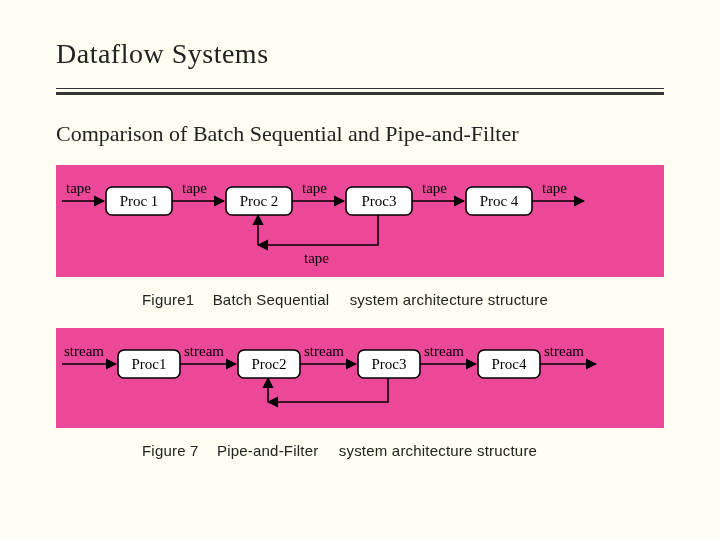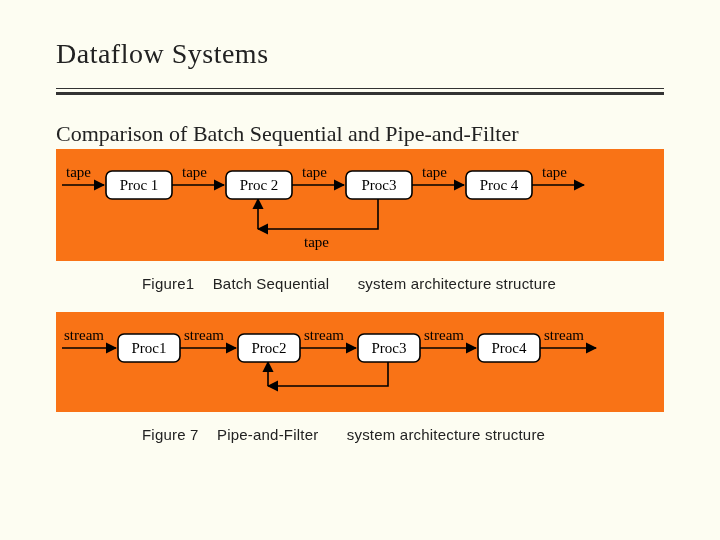--- a/index.html
+++ b/index.html
@@ -22,36 +22,36 @@
     border-top: 1px solid #333;
     margin-bottom: 3px;
   }
   .title-rule.thick {
     border-top: 3px solid #333;
     margin-bottom: 26px;
   }
   .subhead {
     font-size: 22px;
     font-weight: 400;
-    margin-bottom: 2px;
+    margin-bottom: 18px;
   }
   .diagram-wrap {
-    background: #f97316;
+    background: #ec4899;
     padding: 8px 4px 8px 4px;
     margin-bottom: 10px;
   }
   svg { display: block; }
   .caption {
     font-family: Verdana, Geneva, sans-serif;
     font-size: 15px;
     margin: 14px 0 20px 86px;
     letter-spacing: 0.2px;
   }
   .caption .figno { margin-right: 14px; }
-  .caption .type { margin-right: 24px; }
+  .caption .type { margin-right: 16px; }
   .proc-box {
     fill: #fff;
     stroke: #000;
     stroke-width: 1.6;
     rx: 6; ry: 6;
   }
   .edge-lbl {
     font-family: 'Times New Roman', Georgia, serif;
     font-size: 15px;
   }

